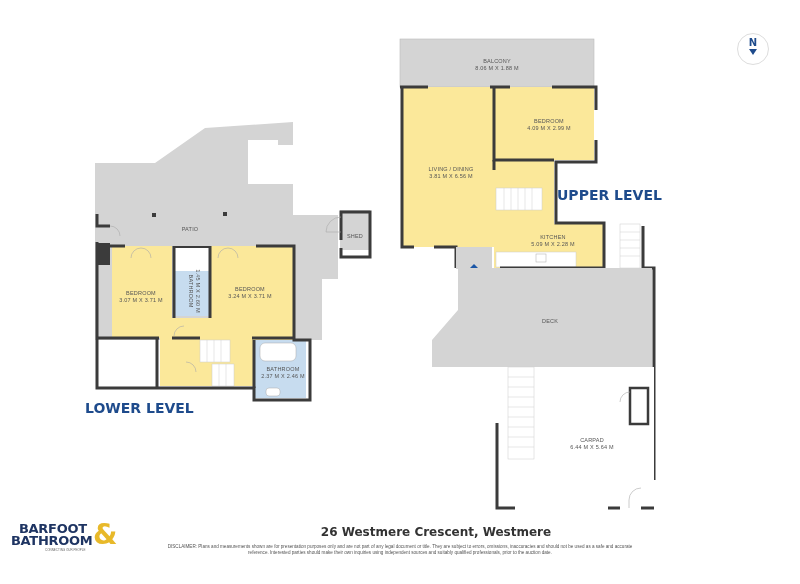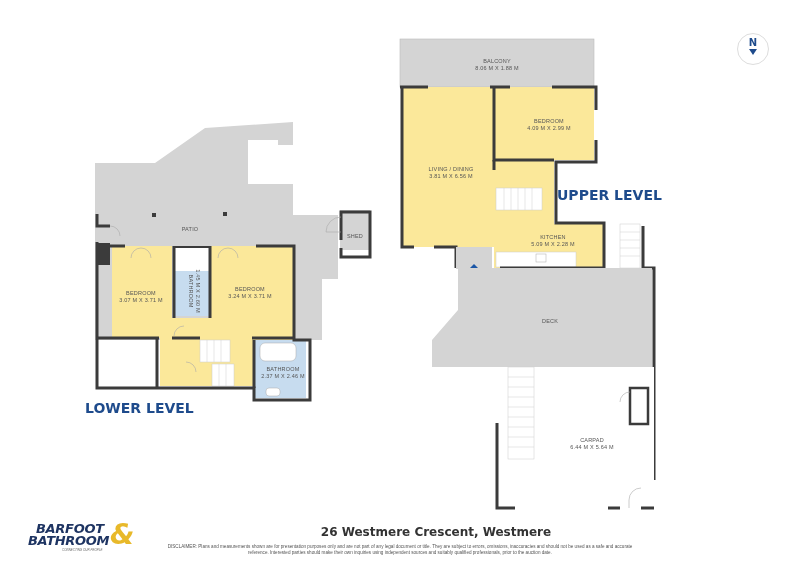--- a/index.html
+++ b/index.html
@@ -2,21 +2,21 @@
 <html><head>
 <meta charset="utf-8">
 <style>
   html,body{margin:0;padding:0;background:#fff;}
   body{width:800px;height:584px;position:relative;overflow:hidden;font-family:"Liberation Sans",sans-serif;}
   svg.plan{position:absolute;left:0;top:0;}
   .lbl{font-family:"Liberation Sans",sans-serif;font-size:5.5px;fill:#555;text-anchor:middle;letter-spacing:0.2px;}
   .level{font-family:"DejaVu Sans",sans-serif;font-weight:bold;fill:#1e4b8c;font-size:14px;}
   .addr{position:absolute;left:0;width:800px;top:525px;text-align:center;font-family:"DejaVu Sans",sans-serif;font-weight:bold;font-size:12px;color:#333;padding-left:36px;}
   .disc{position:absolute;left:165px;width:470px;top:544px;text-align:center;font-family:"Liberation Sans",sans-serif;font-size:4.6px;line-height:6px;color:#555;}
-  .logo{position:absolute;left:28px;top:523px;width:110px;height:36px;font-style:italic;}
+  .logo{position:absolute;left:11px;top:523px;width:110px;height:36px;}
   .logo .l1,.logo .l2{font-family:"DejaVu Sans",sans-serif;font-weight:bold;color:#1e3462;font-size:13px;line-height:12px;letter-spacing:-0.3px;}
   .logo .l1{padding-left:8px;}
   .logo .amp{position:absolute;left:82px;top:-2px;font-family:"DejaVu Sans",sans-serif;font-weight:bold;font-size:28px;color:#e8b92a;line-height:28px;}
   .logo .tag{font-size:3px;color:#666;padding-left:34px;margin-top:1px;}
   .compass{position:absolute;left:737px;top:33px;width:30px;height:30px;border:1px solid #ddd;border-radius:50%;text-align:center;}
   .compass .n{font-family:"DejaVu Sans",sans-serif;font-weight:bold;font-size:10px;color:#1e4b8c;display:block;margin-top:4px;line-height:10px;}
   .compass .tri{width:0;height:0;border-left:4px solid transparent;border-right:4px solid transparent;border-top:6px solid #1e4b8c;margin:1px auto 0;}
 </style>
 </head>
 <body>

